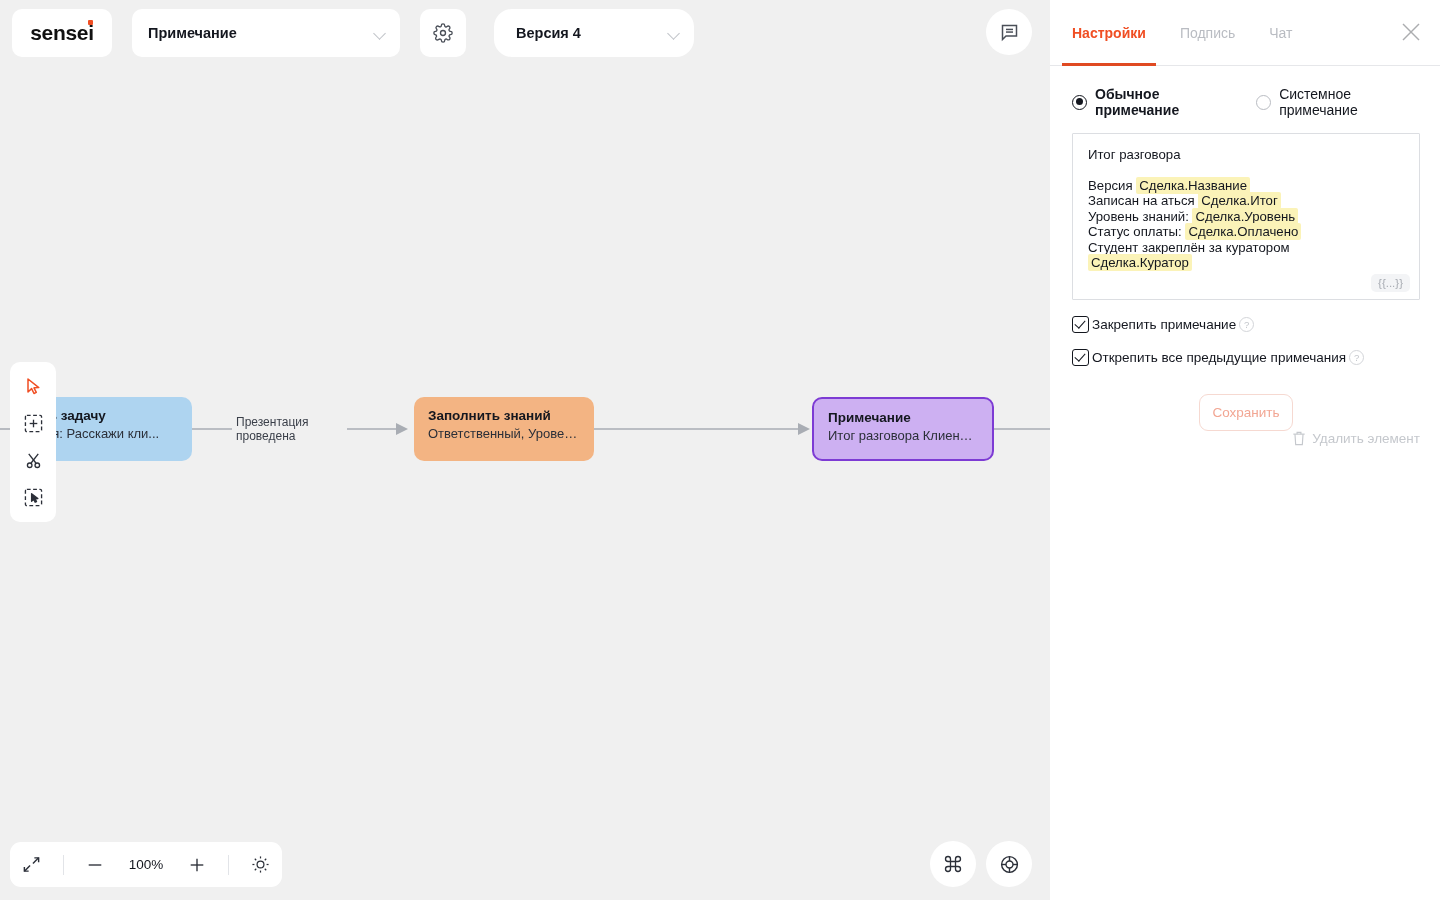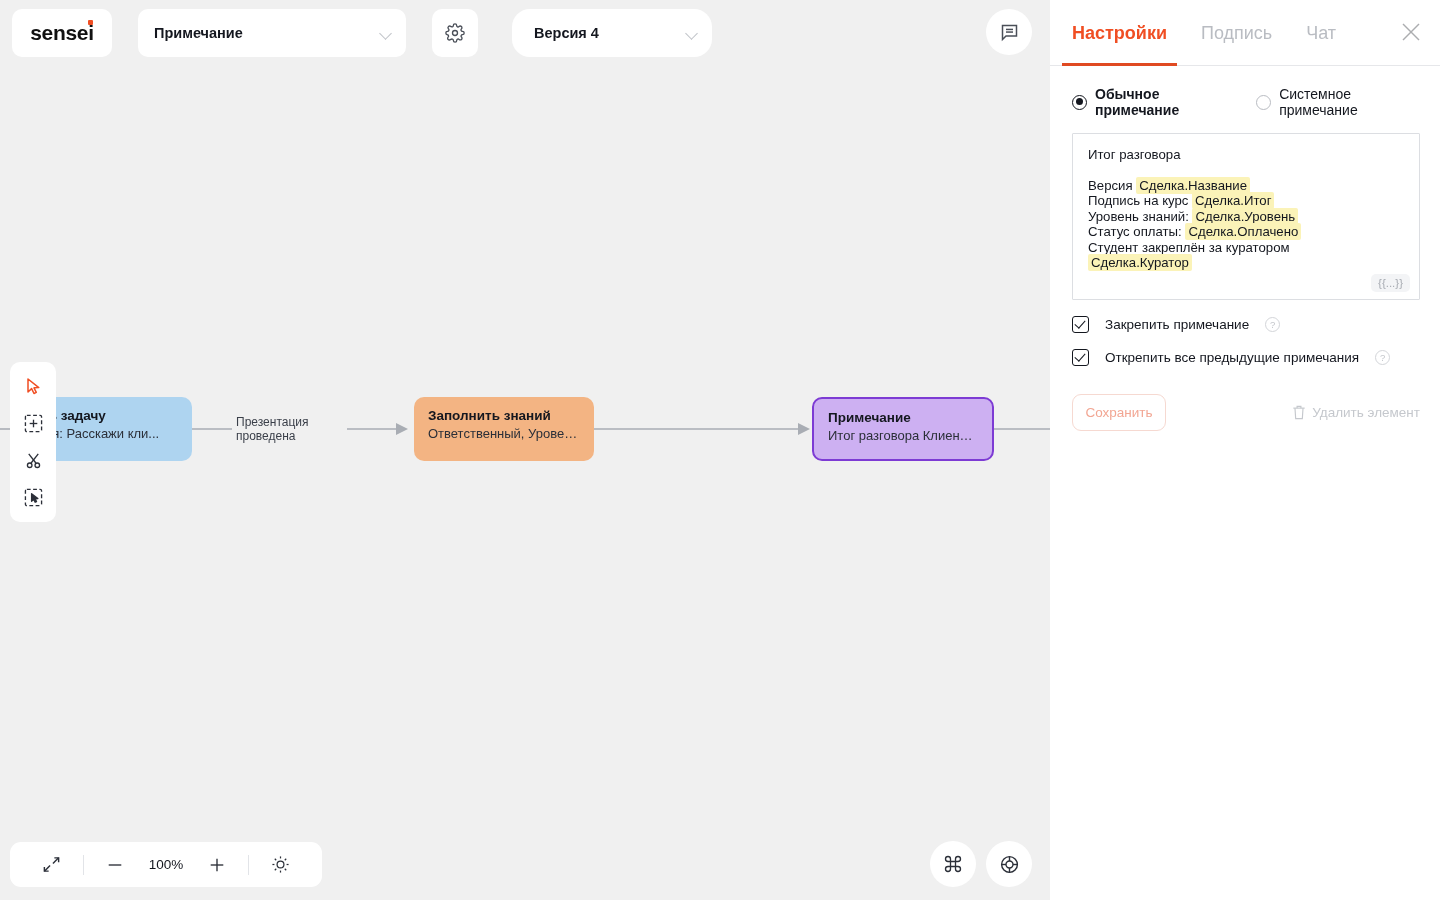--- a/index.html
+++ b/index.html
@@ -18,21 +18,21 @@
     background: #f0f0f0;
     overflow: hidden;
   }
 
   
   #topbar {
     position: absolute; left: 0; top: 0;
     width: 1050px; height: 66px;
     display: flex; align-items: center;
     padding-left: 12px;
-    gap: 20px;
+    gap: 14px;
     z-index: 30;
   }
   .logo-btn {
     width: 100px; height: 48px;
     background: #fff; border-radius: 10px;
     display: flex; align-items: center; justify-content: center;
     cursor: pointer;
   }
   .logo-text {
     font-size: 21px; font-weight: 700; color: #111;
@@ -105,21 +105,21 @@
   .node-purple { background: #cdb0f2; border: 2px solid #7d3bd4; }
 
   .edge-label {
     position: absolute; font-size: 12px; color: #3a3f49; line-height: 14px;
   }
 
   
   #zoombar {
     position: absolute; left: 10px; bottom: 13px;
     height: 45px; background: #fff; border-radius: 11px;
-    display: flex; align-items: center; padding: 0 32px; gap: 22px; z-index: 25;
+    display: flex; align-items: center; padding: 0 12px; gap: 22px; z-index: 25;
   }
   .zb-item { display: flex; align-items: center; justify-content: center; cursor: pointer; }
   .zb-div { width: 1px; height: 20px; background: #e2e4e8; }
   .zb-pct { font-size: 13.5px; color: #14171f; min-width: 40px; text-align: center; cursor: pointer; }
   #corner-fabs {
     position: absolute; right: 18px; bottom: 13px;
     display: flex; gap: 10px; z-index: 25;
   }
   .c-fab {
     width: 46px; height: 46px; border-radius: 50%; background: #fff;
@@ -130,21 +130,21 @@
   #panel {
     position: absolute; right: 0; top: 0;
     width: 390px; height: 900px; background: #fff;
   }
   #tabs {
     position: relative; height: 66px;
     display: flex; align-items: center; padding: 0 0 0 22px;
     border-bottom: 1px solid #e6e7ea;
   }
   .tab {
-    font-size: 18px; color: #b9bcc2; margin-right: 34px;
+    font-size: 14px; color: #b9bcc2; margin-right: 34px;
     cursor: pointer; line-height: 66px; position: relative;
   }
   .tab.active { color: #f04e23; font-weight: 700; }
   .tab.active::after {
     content: ""; position: absolute; left: -10px; right: -10px; bottom: 0;
     height: 2.5px; background: #e04a22;
   }
   .close-x {
     position: absolute; right: 18px; top: 21px;
     width: 22px; height: 22px; cursor: pointer; opacity: .35;
@@ -173,39 +173,39 @@
   }
   .ta-line { font-size: 13.2px; line-height: 15.5px; color: #14171f; margin-bottom: 0; }
   .ta-spacer { height: 15px; }
   .hl { background: #fbf3b8; border-radius: 2px; padding: 1px 3px; }
   .tpl-btn {
     position: absolute; right: 9px; bottom: 7px;
     background: #f3f4f6; border-radius: 5px;
     padding: 3px 7px; font-size: 11.5px; color: #a8acb3; cursor: pointer;
   }
 
-  .cb-row { display: flex; align-items: center; gap: 16px; margin-top: 16px; }
+  .cb-row { display: flex; align-items: center; gap: 3px; margin-top: 16px; }
   .cb {
     width: 17px; height: 17px; border: 1.6px solid #14171f; border-radius: 3px;
     position: relative; flex: none; cursor: pointer;
   }
   .cb.on::after {
     content: ""; position: absolute; left: 4px; top: 1px;
     width: 5px; height: 9px;
     border-right: 1.8px solid #14171f; border-bottom: 1.8px solid #14171f;
     transform: rotate(42deg);
   }
   .cb-lbl { font-size: 13.5px; color: #14171f; }
   .q-icon {
     width: 15px; height: 15px; border-radius: 50%;
     border: 1px solid #d3d5d9; color: #c3c6cb;
     font-size: 9.5px; line-height: 13px; text-align: center; cursor: pointer;
   }
 
-  .actions { display: flex; align-items: center; margin-top: 28px; }
+  .actions { display: flex; align-items: center; margin-top: 28px; flex-direction: column; }
   .save-btn {
     width: 94px; height: 37px; border: 1px solid #f6d9d1; border-radius: 9px;
     background: #fff; color: #f2a693; font-size: 13.5px;
     display: flex; align-items: center; justify-content: center; cursor: pointer;
   }
   .del-btn {
     margin-left: auto; display: flex; align-items: center; gap: 6px;
     font-size: 13.5px; color: #c5c8cd; cursor: pointer;
   }
 </style>
@@ -400,21 +400,21 @@
       </div>
 
       <div class="textarea-box">
         <div class="ta-line">Итог разговора</div>
         <div class="ta-spacer"></div>
 
         <div class="ta-line">
           <span>Версия </span><span class="hl">Сделка.Название</span>
         </div>
         <div class="ta-line">
-          <span>Подпись на курс </span><span class="hl">Сделка.Итог</span>
+          <span>Записан на аться </span><span class="hl">Сделка.Итог</span>
         </div>
         <div class="ta-line">
           <span>Уровень знаний: </span><span class="hl">Сделка.Уровень</span>
         </div>
         <div class="ta-line">
           <span>Статус оплаты: </span><span class="hl">Сделка.Оплачено</span>
         </div>
         <div class="ta-line">Студент закреплён за куратором</div>
         <div class="ta-line">
           <span class="hl">Сделка.Куратор</span>

